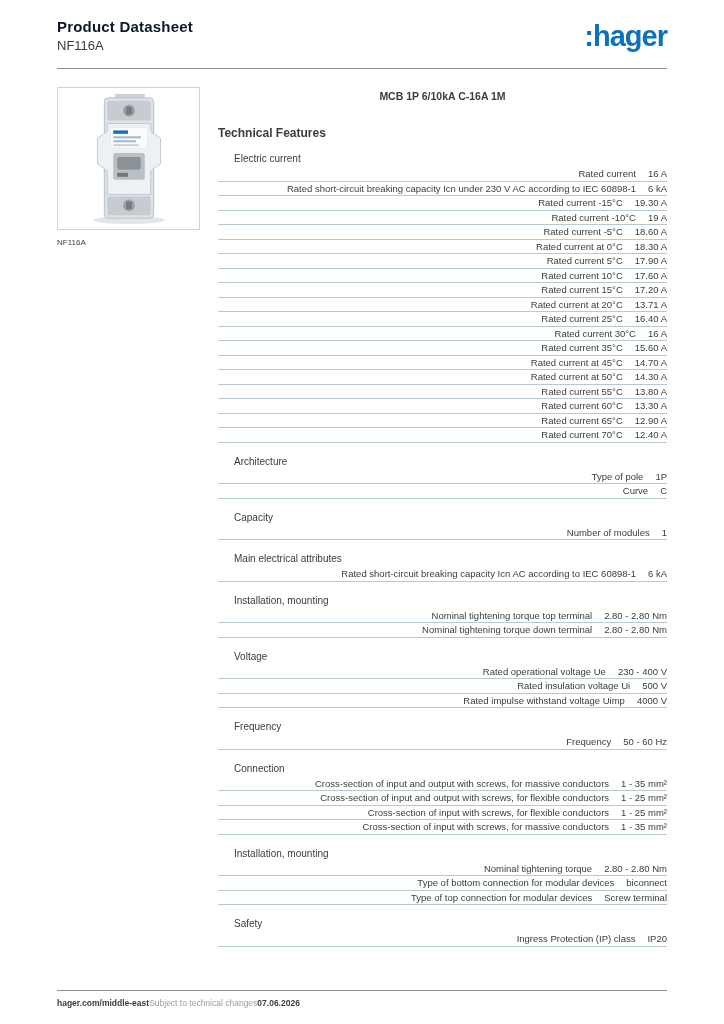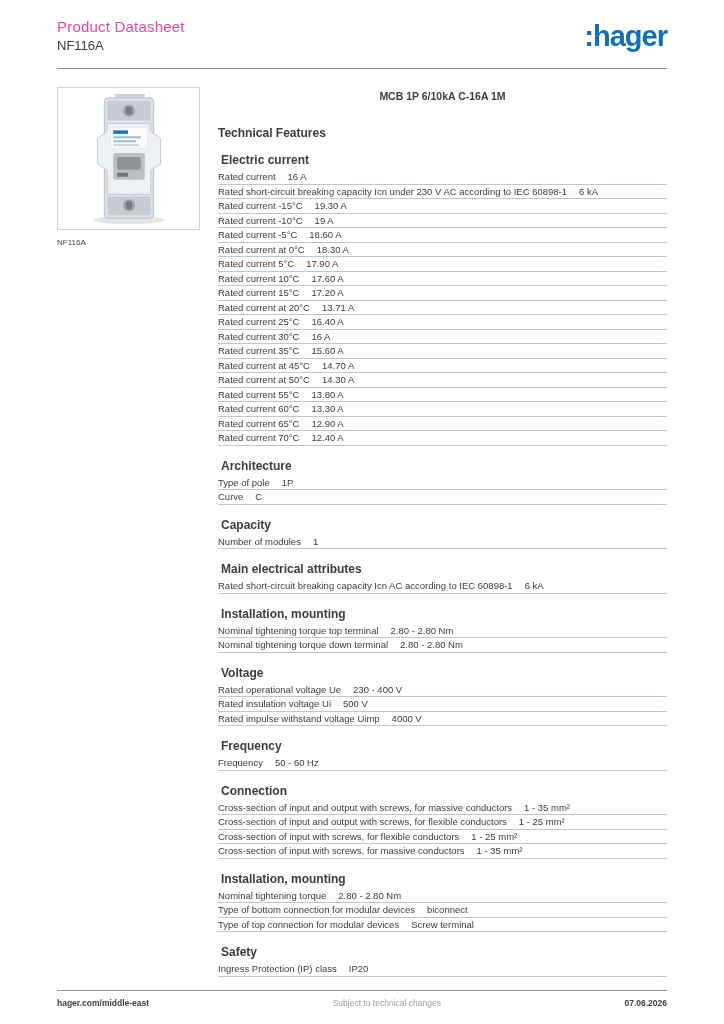--- a/index.html
+++ b/index.html
@@ -3,49 +3,49 @@
 <meta charset="utf-8">
 <style>
   * { box-sizing: border-box; }
   html, body { margin: 0; padding: 0; background: #ffffff; }
   body { font-family: "Liberation Sans", sans-serif; color: #3c3c3b; }
   .page { width: 724px; height: 1024px; position: relative; background: #fff; overflow: hidden; margin: 0 auto; }
   .inner { padding: 0 57px; }
 
   
   .header { display: flex; justify-content: space-between; align-items: flex-start; padding-top: 18px; }
-  .page-title { font-size: 15px; font-weight: normal; margin: 0; color: #ec4899; letter-spacing: 0.2px; }
+  .page-title { font-size: 15px; font-weight: bold; margin: 0; color: #0f172a; letter-spacing: 0.2px; }
   .product-code { font-size: 13px; margin-top: 3px; color: #3c3c3b; }
   .logo { font-size: 29px; font-weight: bold; color: #0e72ba; letter-spacing: -1px; line-height: 1; margin-top: 4px; }
   .rule { border: 0; border-top: 1px solid #8c8c8c; margin: 15px 0 0; }
 
   
   .content { display: flex; margin-top: 18px; align-items: flex-start; }
   .left-col { width: 145px; flex-shrink: 0; }
   .image-box { width: 143px; height: 143px; border: 1px solid #d2d2d2; background: #fff;
                display: flex; align-items: center; justify-content: center; }
   .image-caption { font-size: 8px; margin-top: 8px; color: #3c3c3b; }
   .main-col { flex: 1; padding-left: 16px; min-width: 0; }
 
   .product-title { font-size: 10.5px; font-weight: bold; margin: 3px 0 0; text-align: center; }
   .features-heading { font-size: 12px; font-weight: bold; margin: 24px 0 0; }
 
   
   .spec-section { margin-top: 13px; }
-  .section-heading { font-size: 12px; font-weight: bold; margin: 0 3px 3px; color: #3c3c3b; }
-  .spec-row { display: flex; justify-content: flex-start; align-items: flex-end;
+  .section-heading { font-size: 10px; font-weight: normal; margin: 0 16px 3px; color: #3c3c3b; }
+  .spec-row { display: flex; justify-content: flex-end; align-items: flex-end;
               border-bottom: 1px solid #b8c9d4; padding: 1px 0 1.5px;
               font-size: 9.5px; line-height: 11px; }
   .spec-label { padding-right: 12px; }
   .spec-value { white-space: nowrap; text-align: right; }
 
   
   .footer { position: absolute; left: 57px; right: 57px; bottom: 16px; }
   .footer-rule { border: 0; border-top: 1px solid #8c8c8c; margin: 0 0 7px; }
-  .footer-row { display: flex; justify-content: space-between; align-items: baseline; font-size: 8.5px; }
+  .footer-row { display: flex; align-items: baseline; font-size: 8.5px; }
   .footer-left { font-weight: bold; color: #3c3c3b; }
   .footer-center { color: #9b9b9b; }
   .footer-right { font-weight: bold; color: #3c3c3b; }
 </style>
 </head>
 <body>
 
 <div class="page">
   <div class="inner">
 

